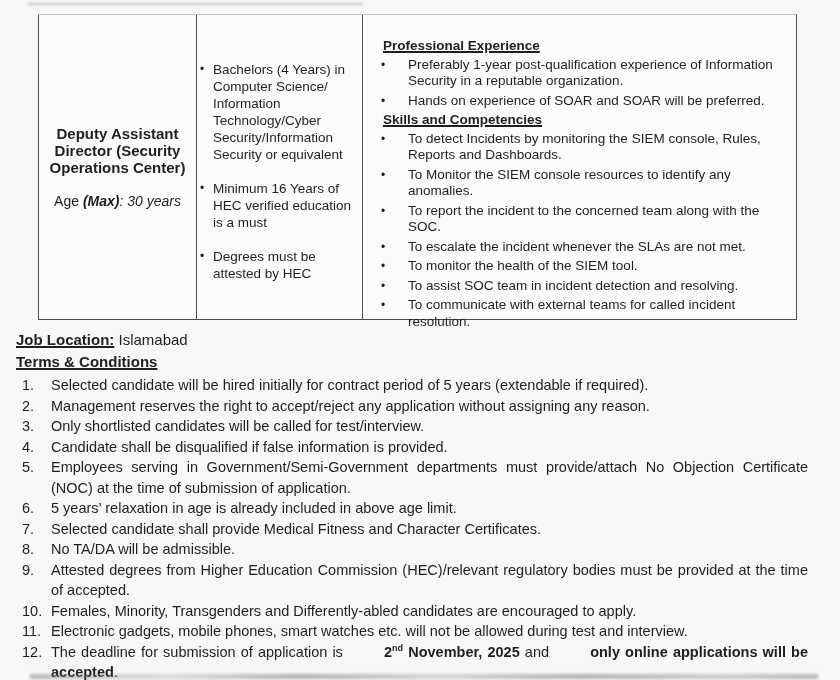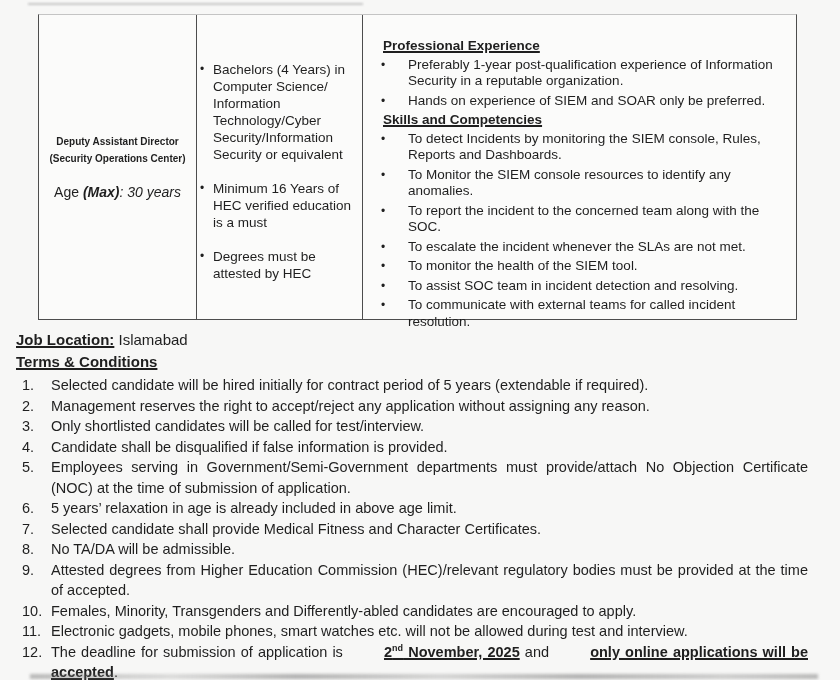--- a/index.html
+++ b/index.html
@@ -25,21 +25,21 @@
     background:#fbfbfa;
     box-sizing:border-box;
   }
   .cell{box-sizing:border-box;}
   .cell-position{
     width:158px;border-right:1px solid #4d4d4d;
     display:flex;flex-direction:column;justify-content:center;
     text-align:center;padding:0 9px;
   }
   .position-title{
-    font-weight:bold;font-size:10px;line-height:17px;
+    font-weight:bold;font-size:15px;line-height:17px;
   }
   .age-line{
     margin-top:17px;font-size:14px;line-height:17px;
   }
   .age-bold{font-weight:bold;font-style:italic;}
   .age-italic{font-style:italic;}
   .cell-qualification{
     width:166px;border-right:1px solid #4d4d4d;
     padding:46px 6px 0 3px;
     font-size:13.5px;line-height:17px;
@@ -82,21 +82,20 @@
   .loc-value{font-weight:normal;}
   .terms-list{margin-top:2px;}
   .titem{
     display:grid;grid-template-columns:29px 1fr;
     padding-left:6px;
     line-height:20.5px;
   }
   .titem .ttext{text-align:justify;}
   .bu{
     font-weight:bold;
-    text-decoration:underline;
     text-decoration-thickness:2px;
     margin-left:36px;
   }
   sup{font-size:9px;line-height:0;}
   
   .cutoff-line{
     position:absolute;left:30px;top:674px;width:788px;height:5px;
     background:linear-gradient(90deg,
       rgba(110,110,110,.45) 0%, rgba(110,110,110,.2) 18%,
       rgba(110,110,110,.5) 34%, rgba(110,110,110,.25) 52%,
@@ -136,21 +135,21 @@
 
     <div class="cell cell-experience">
       <div class="exp-heading">Professional Experience</div>
 
       <div class="x-bullet">
         <span class="bullet-glyph">•</span>
         <span>Preferably 1-year post-qualification experience of Information Security in a reputable organization.</span>
       </div>
       <div class="x-bullet">
         <span class="bullet-glyph">•</span>
-        <span>Hands on experience of SIEM and SOAR only be preferred.</span>
+        <span>Hands on experience of SOAR and SOAR will be preferred.</span>
       </div>
 
       <div class="exp-heading">Skills and Competencies</div>
 
       <div class="x-bullet">
         <span class="bullet-glyph">•</span>
         <span>To detect Incidents by monitoring the SIEM console, Rules, Reports and Dashboards.</span>
       </div>
       <div class="x-bullet">
         <span class="bullet-glyph">•</span>

